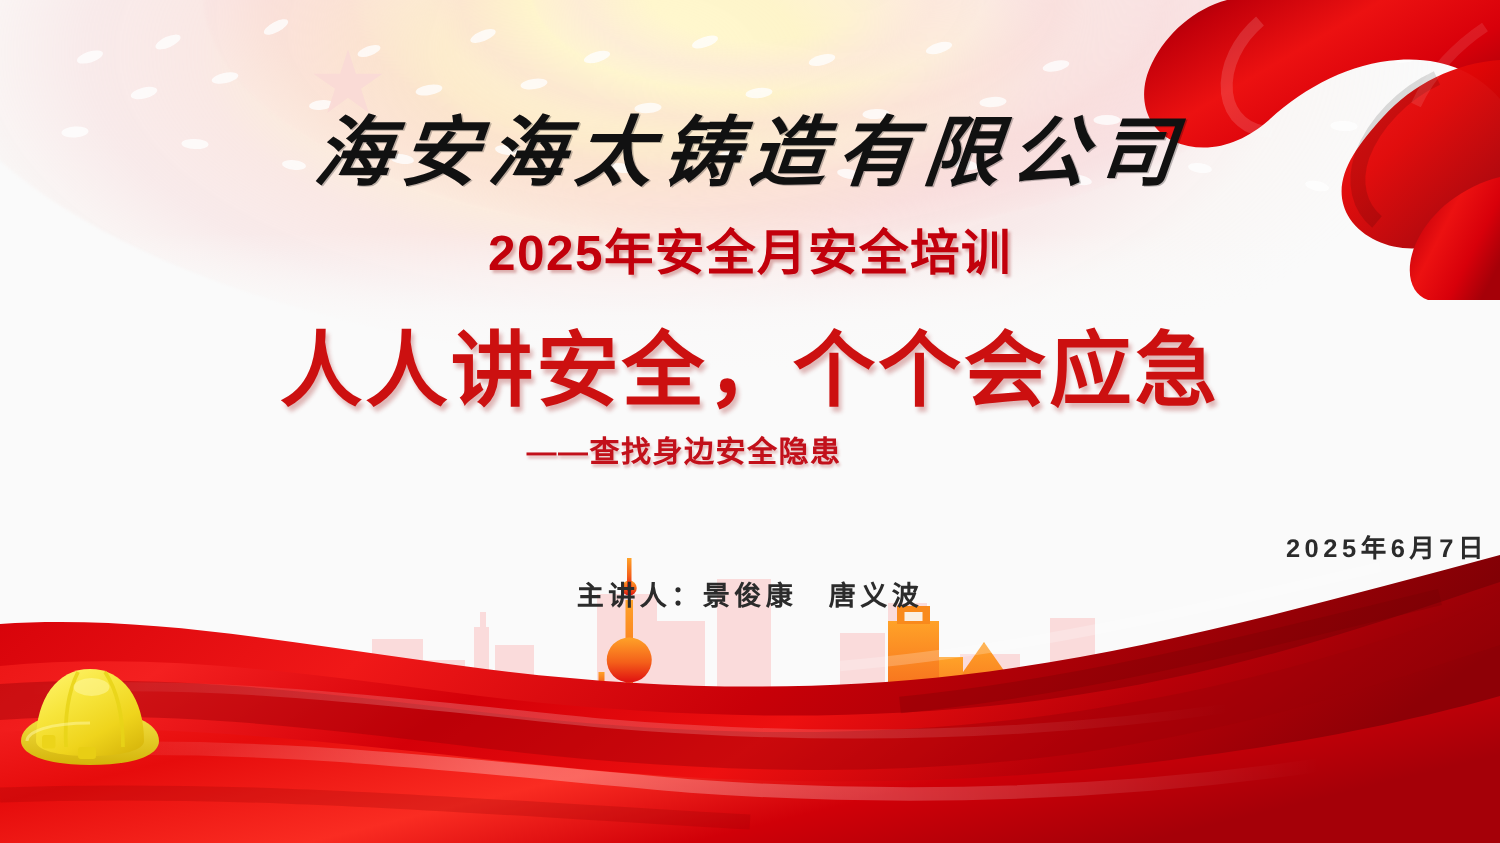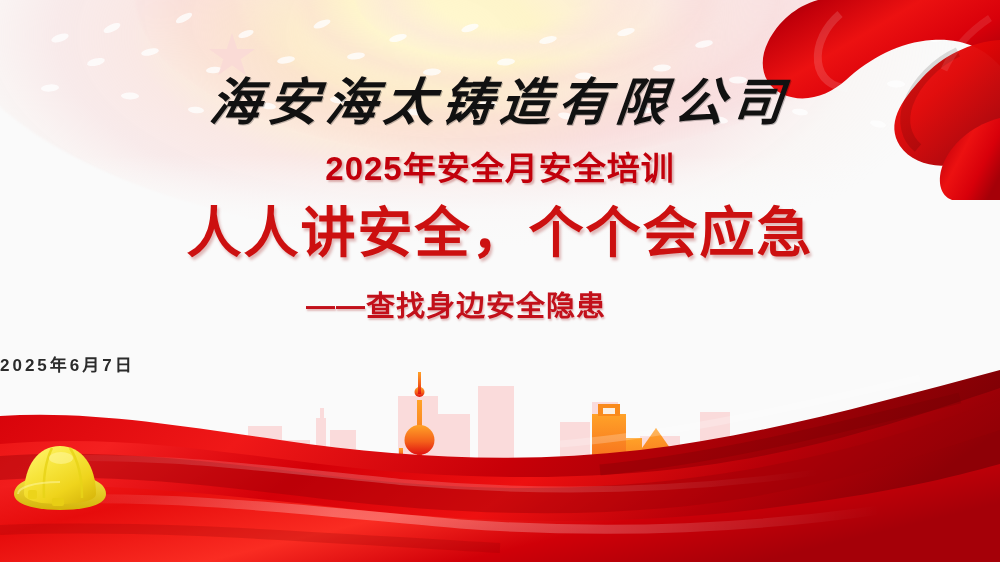--- a/index.html
+++ b/index.html
@@ -142,49 +142,49 @@
     text-align: center;
     font-size: 33px;
     font-weight: 700;
     color: #C2000B;
     letter-spacing: 1px;
     line-height: 1;
     text-shadow: 2px 2px 2px rgba(150,20,20,0.30);
   }
   .slogan {
     position: absolute;
-    left: 0; top: 206px;
+    left: 0; top: 220px;
     width: 1000px;
     text-align: center;
     font-size: 55px;
     font-weight: 700;
     color: #CC1010;
     letter-spacing: 2px;
     line-height: 1;
     text-shadow: 2px 3px 3px rgba(160,25,25,0.30);
   }
   .subtitle {
     position: absolute;
     left: 0; top: 292px;
     width: 1000px;
     text-align: center;
     padding-right: 88px;
     box-sizing: border-box;
-    font-size: 29px;
+    font-size: 20px;
     font-weight: 700;
     color: #C2101A;
     letter-spacing: 1px;
     line-height: 1;
     text-shadow: 1px 2px 2px rgba(160,25,25,0.28);
   }
   .date-line {
     position: absolute;
     left: 0; top: 357px;
     width: 992px;
-    text-align: left;
+    text-align: right;
     font-size: 17px;
     font-weight: 700;
     color: #2B2B2B;
     letter-spacing: 3px;
     line-height: 1;
   }
   .speaker-line {
     position: absolute;
     left: 0; top: 388px;
     width: 1000px;
@@ -478,15 +478,16 @@
     <div class="company-name">海安海太铸造有限公司</div>
 
     <div class="training-title">2025年安全月安全培训</div>
 
     <div class="slogan">人人讲安全，个个会应急</div>
 
     <div class="subtitle">——查找身边安全隐患</div>
 
     <div class="date-line">2025年6月7日</div>
 
+    <div class="speaker-line">主讲人：景俊康　唐义波</div>
   </div>
 
 </div>
 
 </body></html>

